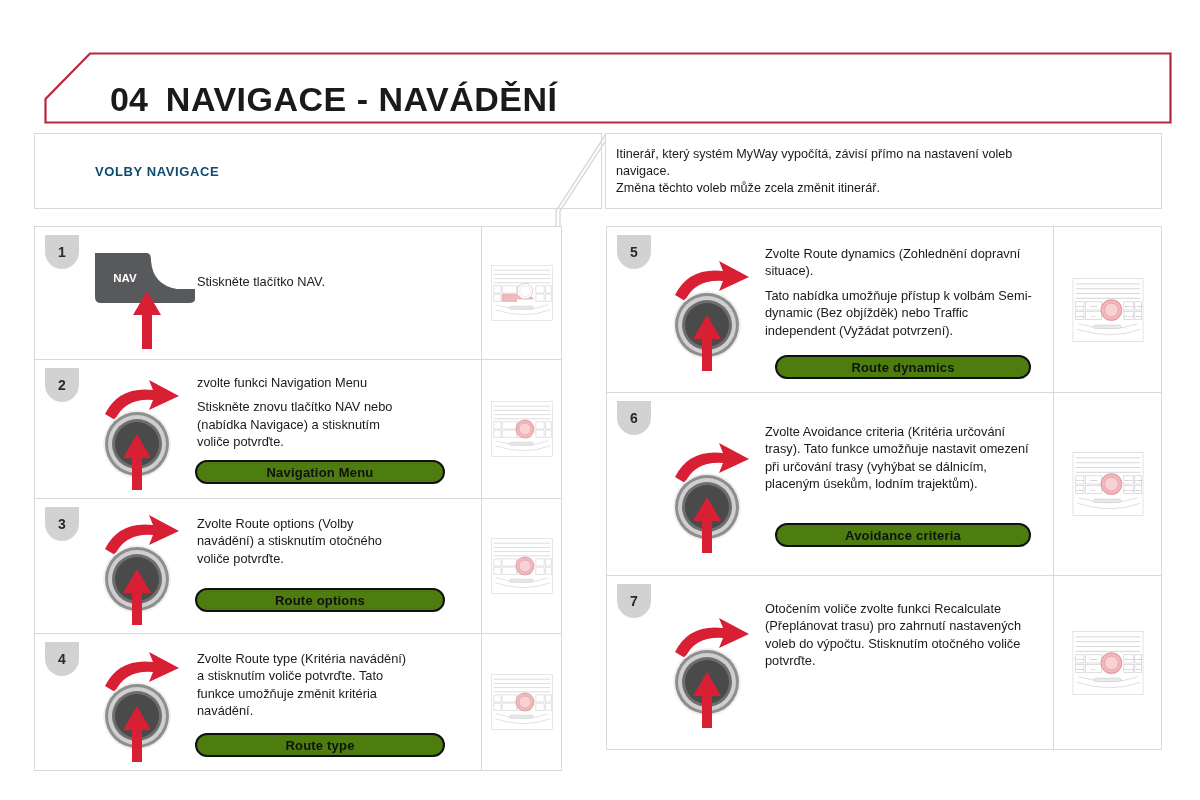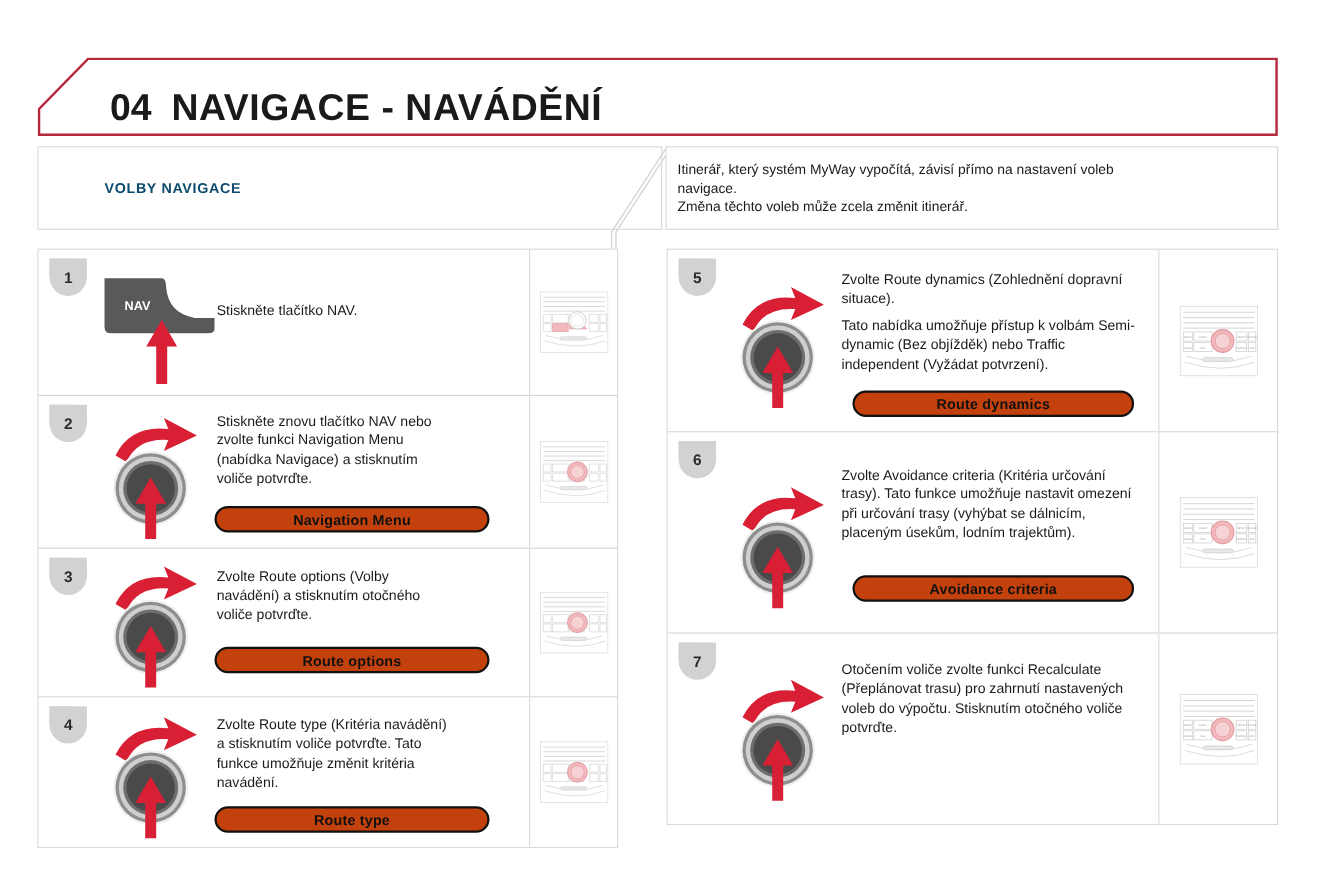--- a/index.html
+++ b/index.html
@@ -7,21 +7,21 @@
     width: 1200px; height: 800px;
     background: #ffffff;
     font-family: "Liberation Sans", sans-serif;
     overflow: hidden;
   }
   .page { position: relative; width: 1200px; height: 800px; background: #fff; }
 
   
   .chapter-header {
     position: absolute;
-    left: 34px; top: 52px;
+    left: 44px; top: 52px;
     width: 1128px; height: 94px;
   }
   .chapter-header svg { position: absolute; left: 0; top: 0; }
   .chapter-title-wrap {
     position: absolute;
     left: 66px; top: 50%;
     transform: translateY(-50%);
     display: flex; align-items: baseline; gap: 18px;
     white-space: nowrap;
   }
@@ -117,21 +117,21 @@
   }
   .col-right .step-text { left: 158px; top: 16px; right: 12px; }
   .step-text p { margin: 0; }
   .step-text p + p { margin-top: 7px; }
 
   .pill {
     position: absolute;
     height: 24px;
     border: 2px solid #111;
     border-radius: 14px;
-    background: #c2410c;
+    background: #4d7c0f;
     display: flex; align-items: center; justify-content: center;
     font-size: 13px; font-weight: bold; color: #111;
     letter-spacing: 0.2px;
   }
 
   
   .radio-face { display: block; }
 
   
   .knob-svg { display: block; }
@@ -222,22 +222,22 @@
             <path d="M 18 38 Q 32 10 66 14 L 62 4 L 92 20 L 62 34 L 66 24 Q 38 22 28 44 Z" fill="#d81f33"></path>
             <circle cx="50" cy="68" r="34" fill="#f0f0f0"></circle>
             <circle cx="50" cy="68" r="32" fill="#8e8e8e"></circle>
             <circle cx="50" cy="68" r="29" fill="#cfcfcf"></circle>
             <circle cx="50" cy="68" r="25" fill="#6e6e6e"></circle>
             <circle cx="50" cy="68" r="22" fill="#4a4a4a"></circle>
             <path d="M 45 114 L 45 82 L 36 82 L 50 58 L 64 82 L 55 82 L 55 114 Z" fill="#d81f33"></path>
           </svg>
         </div>
         <div class="step-text" style="top:14px;">
+          <p style="margin-top:0">zvolte funkci Navigation Menu</p>
           <p>Stiskněte znovu tlačítko NAV nebo</p>
-          <p style="margin-top:0">zvolte funkci Navigation Menu</p>
           <p style="margin-top:0">(nabídka Navigace) a stisknutím</p>
           <p style="margin-top:0">voliče potvrďte.</p>
         </div>
         <div class="pill" style="left:160px; top:100px; width:250px;">Navigation Menu</div>
       </div>
       <div class="step-thumb-cell">
         <svg class="radio-face" width="66" height="58" viewBox="0 0 110 96">
           <rect x="4" y="2" width="102" height="92" fill="#ffffff" stroke="#d7d7d7" stroke-width="1"></rect>
           <line x1="8" y1="10" x2="102" y2="10" stroke="#cfcfcf" stroke-width="1.2"></line>
           <line x1="8" y1="17" x2="102" y2="17" stroke="#cfcfcf" stroke-width="1.2"></line>

